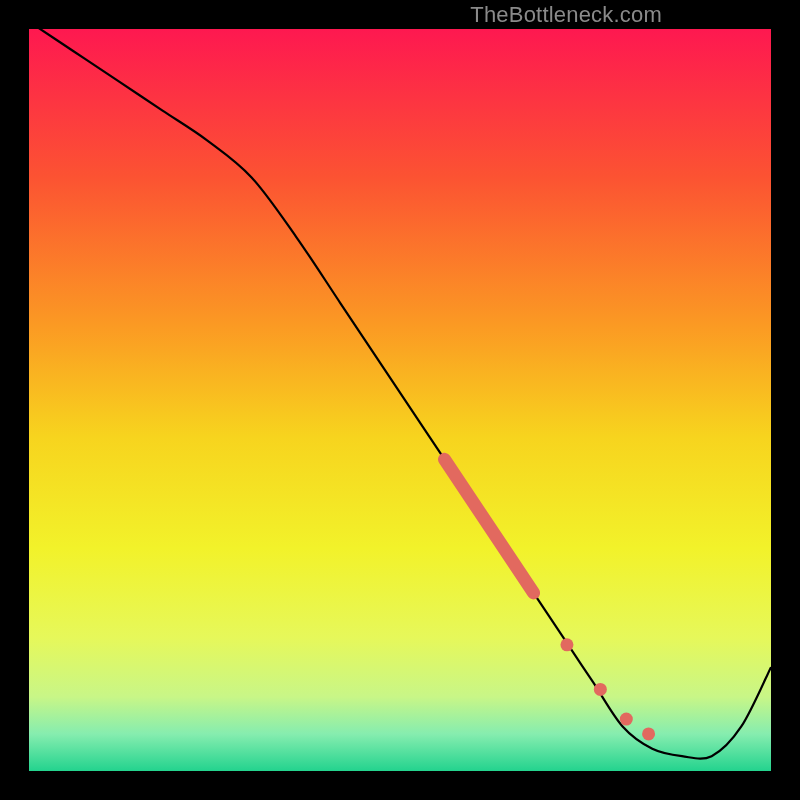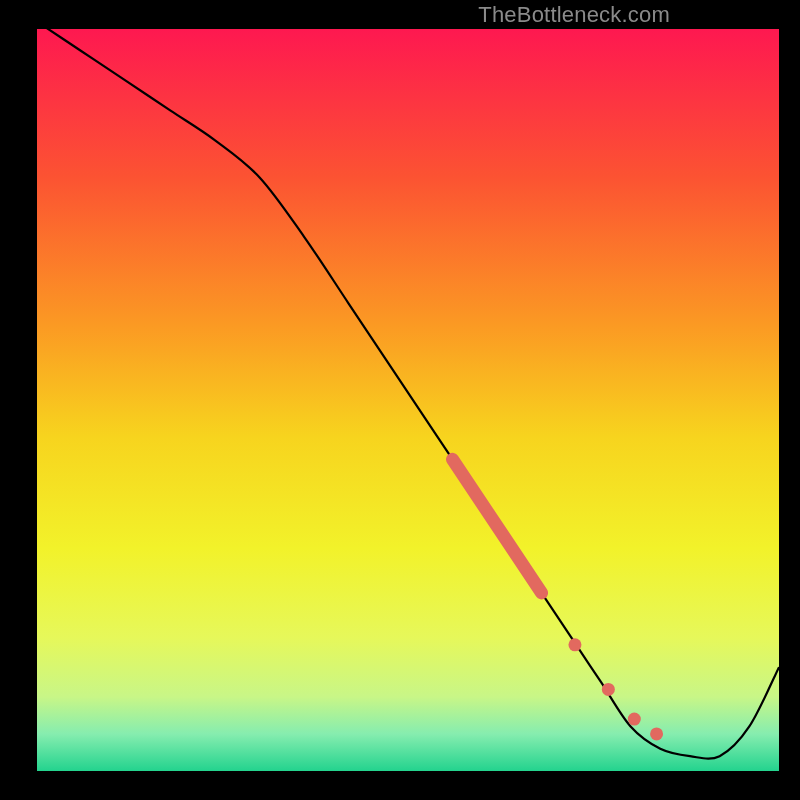--- a/index.html
+++ b/index.html
@@ -11,21 +11,20 @@
     position: relative;
     font-family: Arial, Helvetica, sans-serif;
   }
   .frame {
     position: absolute;
     top: 0;
     left: 0;
     width: 688px;
     height: 800px;
     background: #000;
-    margin-left: 8px;
   }
   .plot-area {
     position: absolute;
     left: 29px;
     top: 29px;
     width: 742px;
     height: 742px;
     overflow: hidden;
   }
   .watermark {

